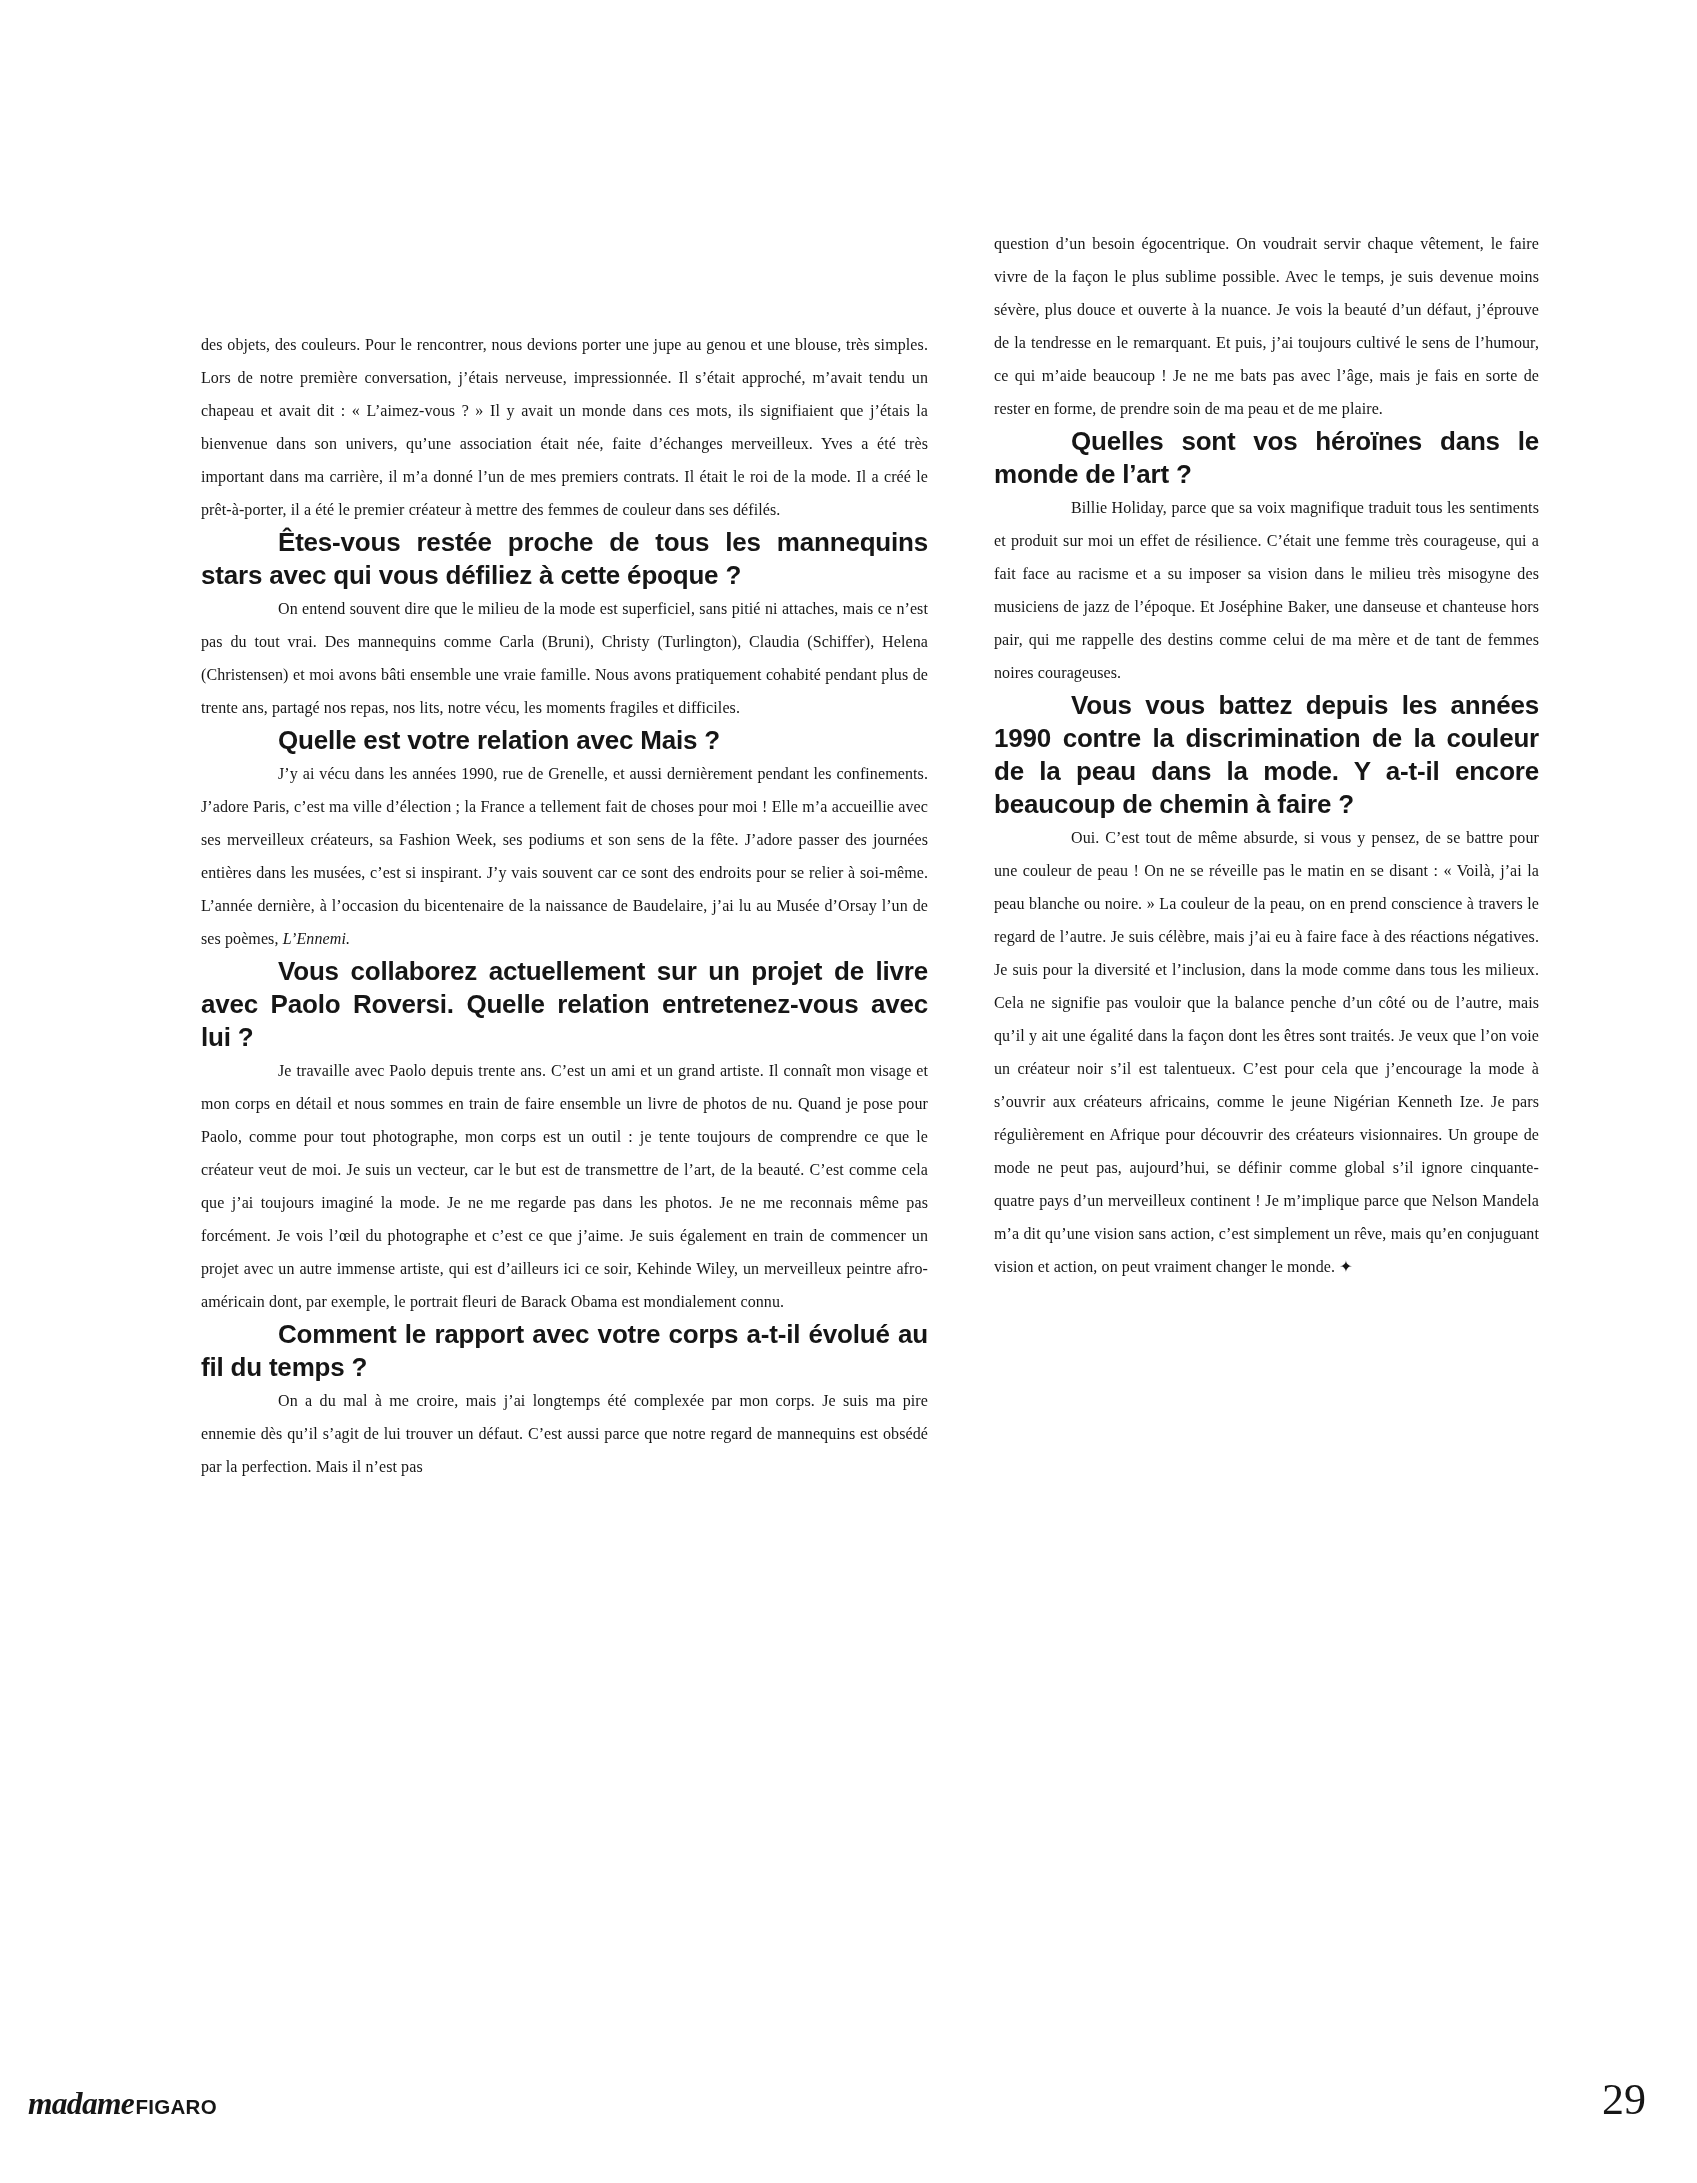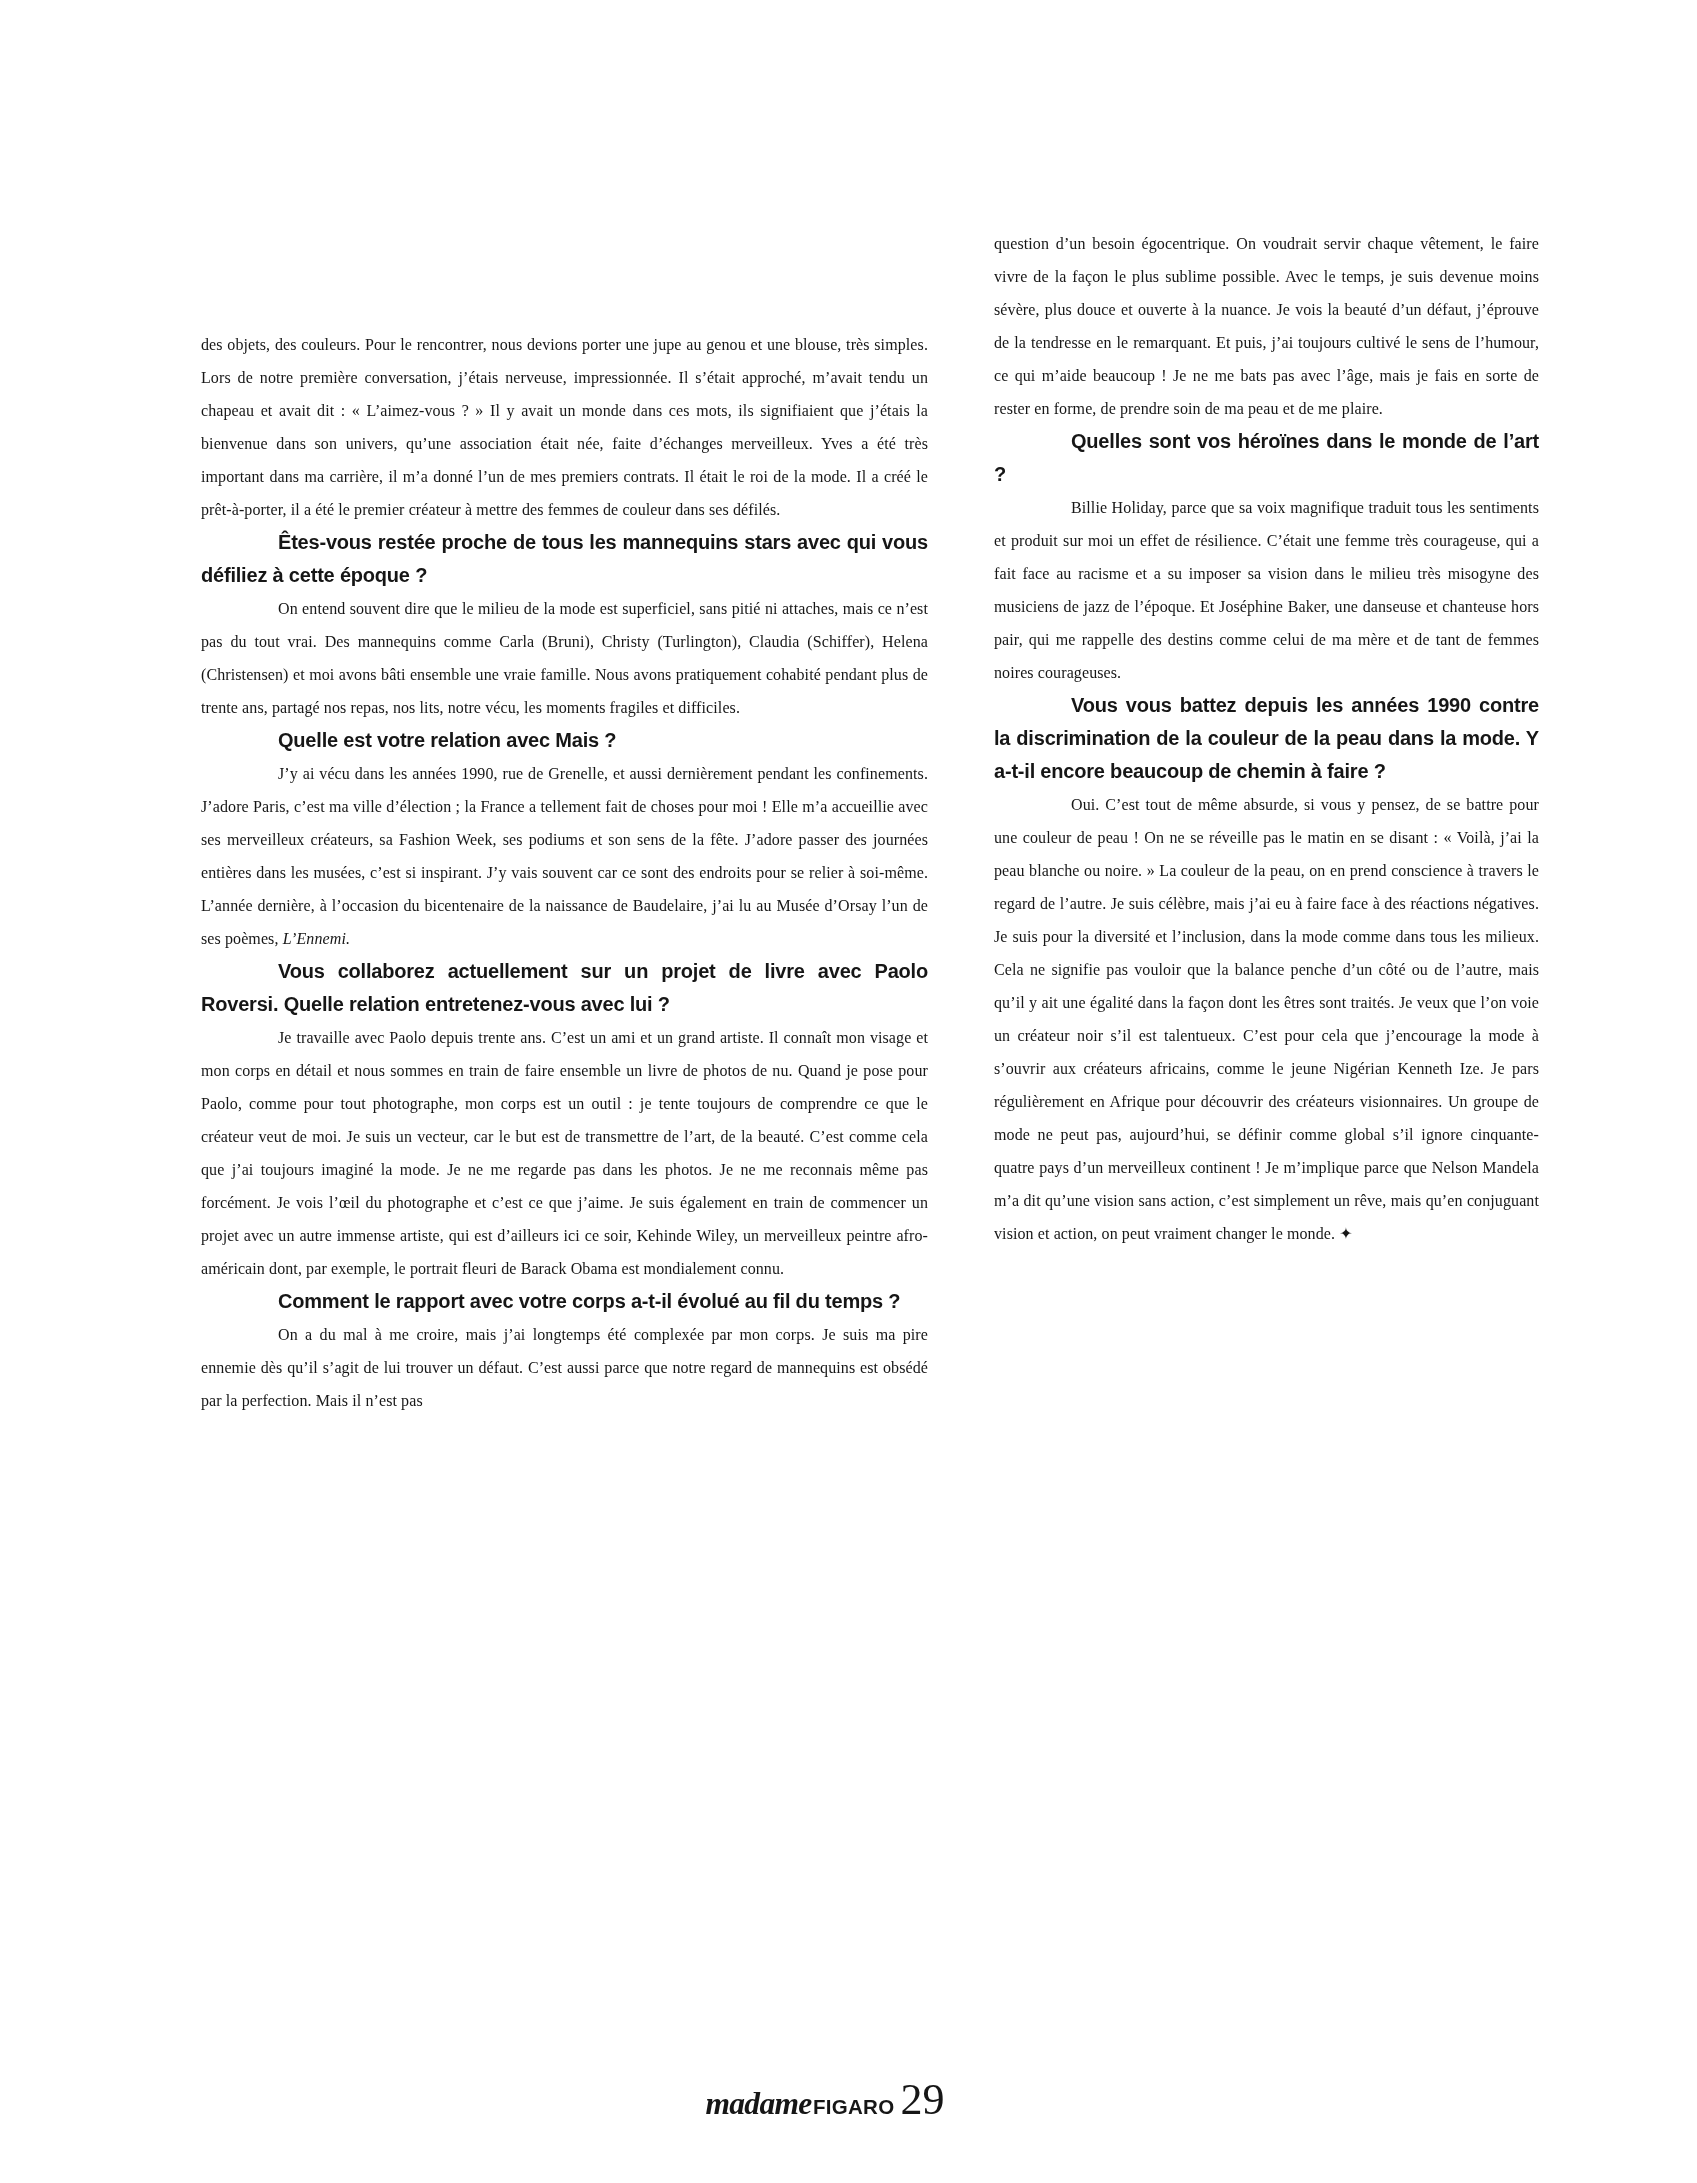--- a/index.html
+++ b/index.html
@@ -27,32 +27,33 @@
     margin: 0;
     font-size: 16px;
     line-height: 33px;
     text-indent: 77px;
     letter-spacing: 0.1px;
   }
   .col p.noindent { text-indent: 0; }
   .col p.question {
     font-family: "Liberation Sans", sans-serif;
     font-weight: 700;
-    font-size: 20px;
+    font-size: 26px;
     letter-spacing: -0.2px;
   }
   .italic { font-style: italic; }
   .footer {
     position: absolute;
     top: 2074px;
-    left: 16px;
+    left: 0;
     width: 1618px;
     display: flex;
-    justify-content: center;
+    justify-content: space-between;
     align-items: baseline;
+    padding-left: 28px;
   }
   .brand-madame {
     font-family: "Liberation Serif", serif;
     font-style: italic;
     font-weight: 700;
     font-size: 31.5px;
     letter-spacing: -0.7px;
   }
   .brand-figaro {
     font-family: "Liberation Sans", sans-serif;

